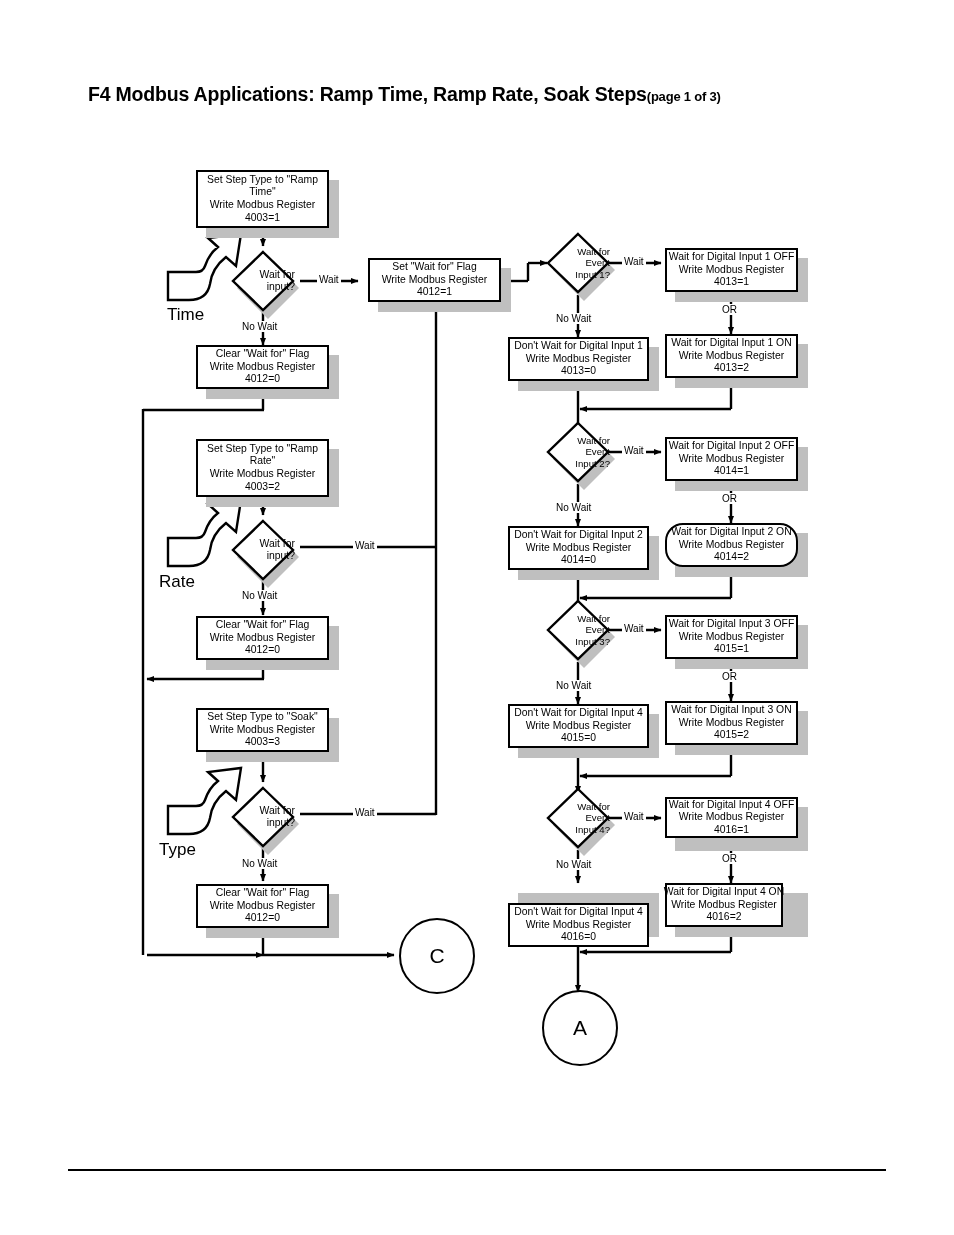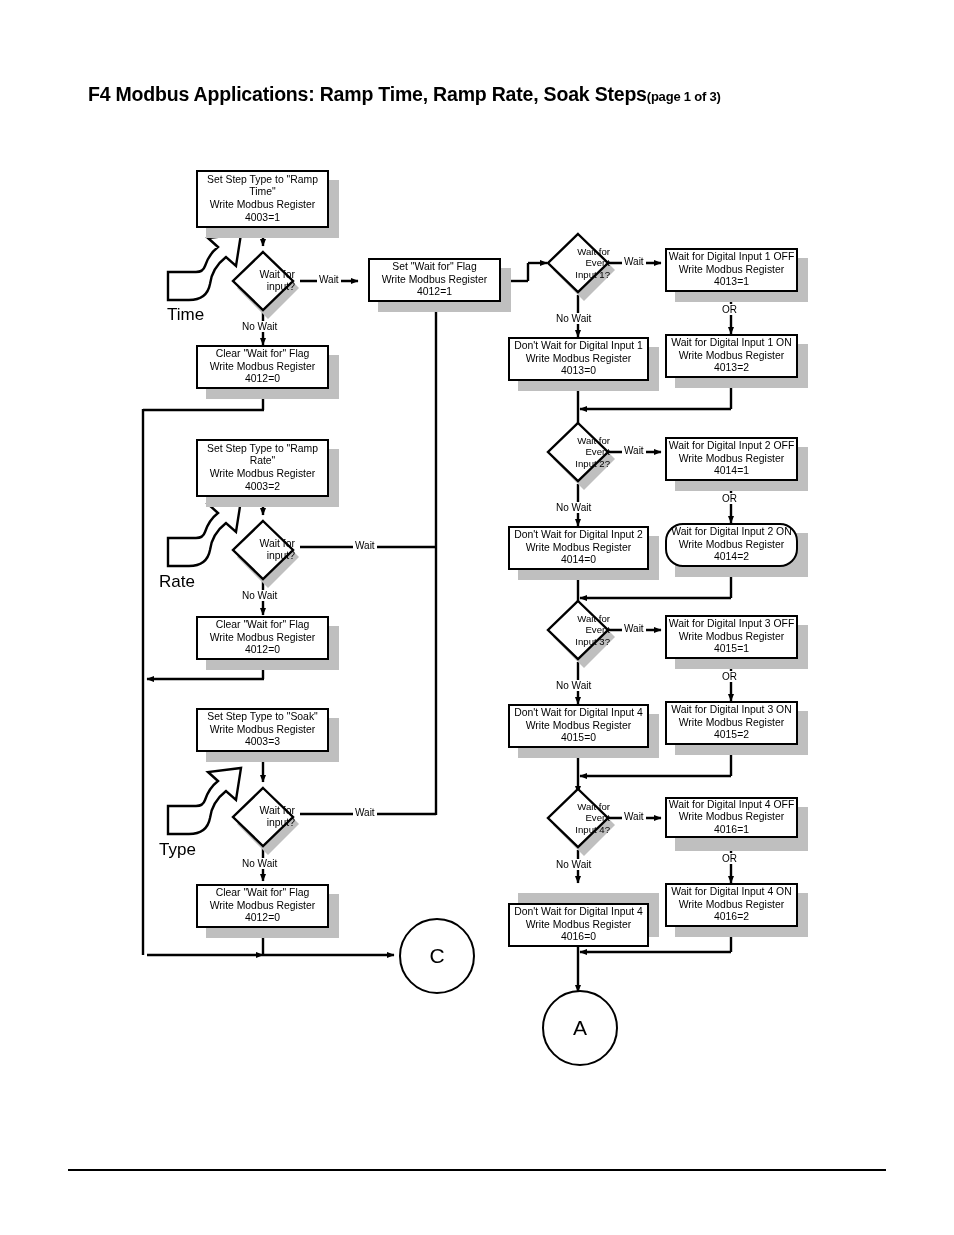--- a/index.html
+++ b/index.html
@@ -426,21 +426,21 @@
     </div>
 
     <div class="pshadow" style="left:675px;top:807px;width:133px;height:44px;"></div>
     <div class="pbox" style="left:665px;top:797px;width:133px;height:41px;">
       <span class="ln">Wait for Digital Input 4 OFF</span>
       <span class="ln">Write Modbus Register</span>
       <span class="ln">4016=1</span>
     </div>
 
     <div class="pshadow" style="left:675px;top:893px;width:133px;height:44px;"></div>
-    <div class="pbox" style="left:665px;top:883px;width:133px;height:44px;">
+    <div class="pbox" style="left:665px;top:883px;width:118px;height:44px;">
       <span class="ln">Wait for Digital Input 4 ON</span>
       <span class="ln">Write Modbus Register</span>
       <span class="ln">4016=2</span>
     </div>
 
     <div class="conn" style="left:399px;top:918px;width:72px;height:72px;">
       <span>C</span>
     </div>
     <div class="conn" style="left:542px;top:990px;width:72px;height:72px;">
       <span>A</span>

